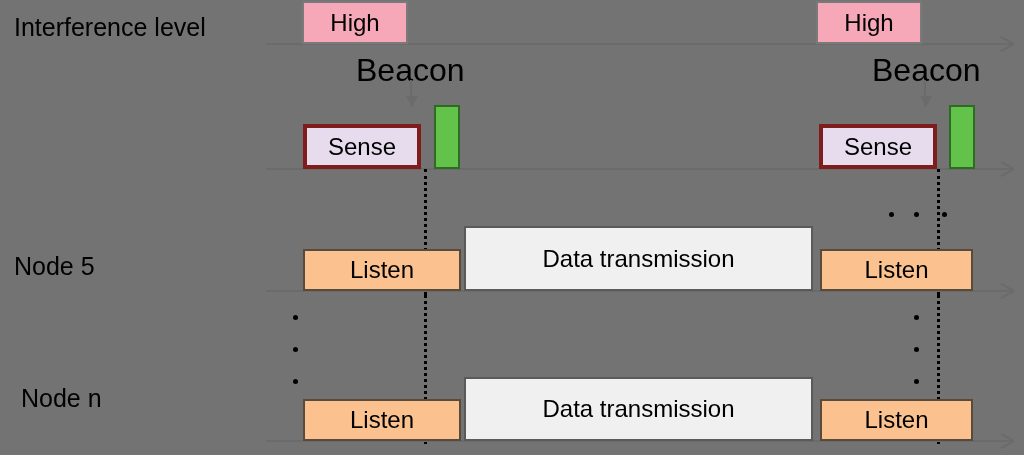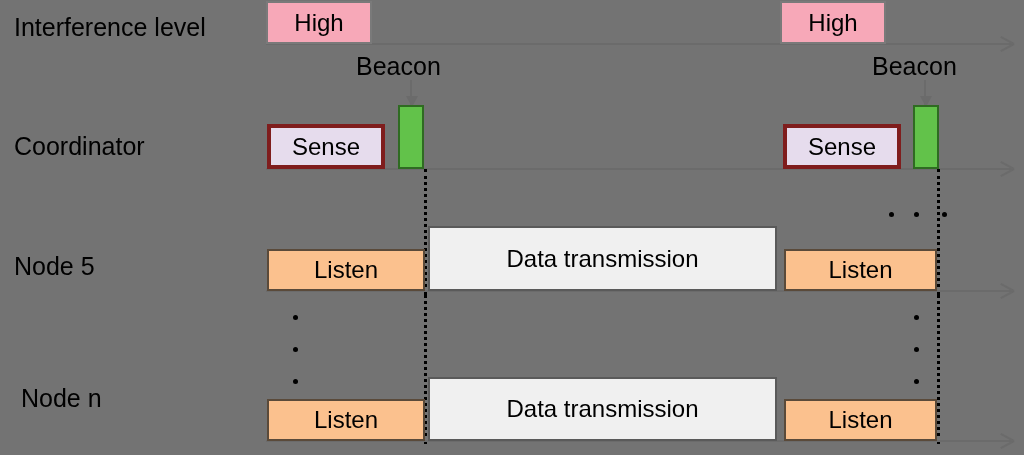--- a/index.html
+++ b/index.html
@@ -52,20 +52,21 @@
   .block {
     position: absolute;
     box-sizing: border-box;
     display: flex;
     align-items: center;
     justify-content: center;
     font-size: 24px;
     color: #000000;
     line-height: 1;
     white-space: nowrap;
+    margin-left: 36px;
   }
   .block.high {
     background: #f7a8b8;
     border: 2px solid #7a7a7a;
   }
   .block.sense {
     background: #e6dced;
     border: 4px solid #7f1d1d;
   }
   .block.beacon {
@@ -78,21 +79,21 @@
   }
   .block.data {
     background: #f0f0f0;
     border: 2px solid #5a5a5a;
     text-align: right;
   }
 
   
   .beacon-label {
     position: absolute;
-    font-size: 25px;
+    font-size: 32px;
     color: #000000;
     white-space: nowrap;
     line-height: 1;
   }
   .beacon-arrow {
     position: absolute;
     width: 0;
     border-left: 2px solid #6b6b6b;
   }
   .beacon-arrow::after {
@@ -136,21 +137,20 @@
   <div class="block high" style="left:266px; top:1px; width:106px; height:43px;">High</div>
 
   <div class="block high" style="left:780px; top:1px; width:106px; height:43px;">High</div>
 
   <div class="beacon-label" style="left:356px; top:54px;">Beacon</div>
   <div class="beacon-arrow" style="left:410px; top:80px; height:26px;"></div>
 
   <div class="beacon-label" style="left:872px; top:54px;">Beacon</div>
   <div class="beacon-arrow" style="left:924px; top:80px; height:26px;"></div>
 
-  <div class="row-label" style="left:14px; top:134px;">Coordinator</div>
 
   <div class="axis" style="left:266px; top:168px; width:748px;"></div>
   <div class="axis-head" style="left:1014px; top:168px;"></div>
 
   <div class="block sense" style="left:267px; top:124px; width:118px; height:45px;">Sense</div>
 
   <div class="block beacon" style="left:398px; top:105px; width:26px; height:64px;"></div>
 
   <div class="block sense" style="left:783px; top:124px; width:118px; height:45px;">Sense</div>
 

